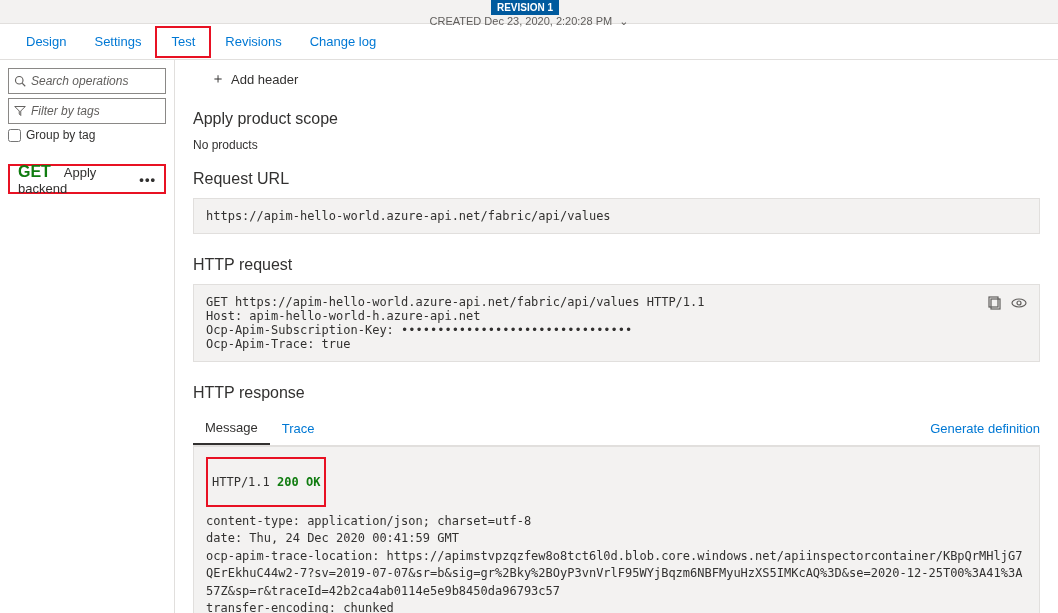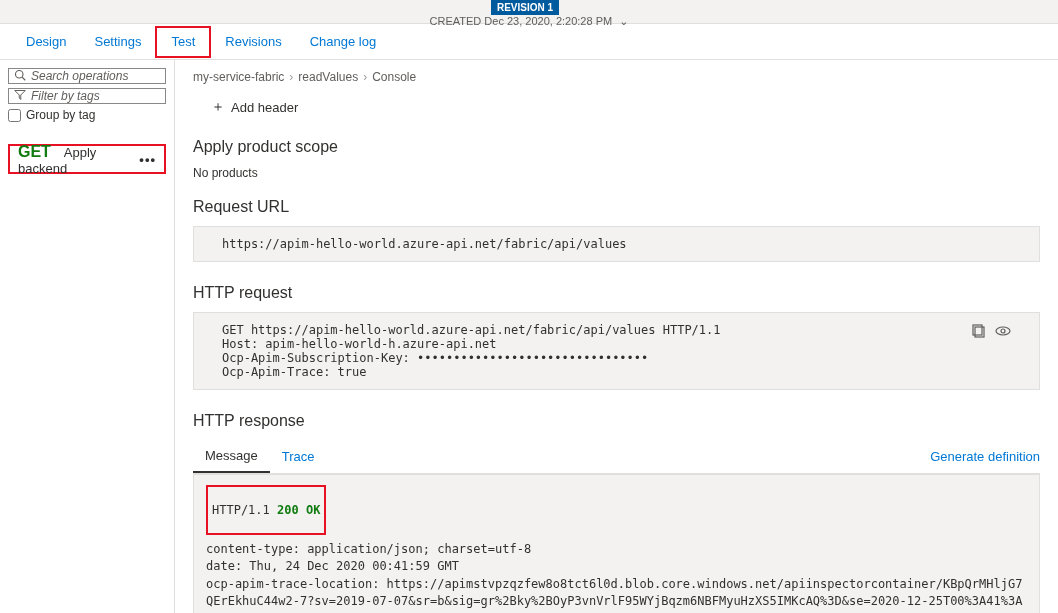--- a/index.html
+++ b/index.html
@@ -6,35 +6,35 @@
 body { font-family: "Segoe UI", Arial, sans-serif; font-size: 13px; color: #323130; background: #fff; width: 1058px; height: 613px; overflow: hidden; }
 .revision-bar { background: #f3f2f1; height: 24px; display: flex; align-items: center; padding: 0 8px; border-bottom: 1px solid #e1dfdd; font-size: 11px; flex-direction: column; }
 .revision-badge { background: #005a9e; color: #fff; padding: 2px 6px; font-weight: 600; font-size: 10px; margin-right: 8px; }
 .revision-created { color: #605e5c; }
 .revision-created .chev { margin-left: 4px; color: #605e5c; }
 .tab-bar { display: flex; border-bottom: 1px solid #e1dfdd; height: 36px; align-items: center; padding-left: 12px; }
 .tab { color: #0078d4; padding: 0 14px; height: 32px; display: flex; align-items: center; font-size: 13px; cursor: pointer; }
 .tab.highlight-red { border: 2px solid #e81123; }
 .content { display: flex; height: calc(613px - 24px - 36px); }
 .sidebar { width: 175px; border-right: 1px solid #e1dfdd; padding: 8px; }
-.search-box, .filter-box { border: 1px solid #8a8886; height: 16px; display: flex; padding: 0 5px; margin-bottom: 4px; font-size: 12px; color: #605e5c; }
+.search-box, .filter-box { border: 1px solid #8a8886; height: 26px; display: flex; align-items: center; padding: 0 5px; margin-bottom: 4px; font-size: 12px; color: #605e5c; }
 .search-box svg, .filter-box svg { margin-right: 5px; flex-shrink: 0; }
 .group-row { display: flex; align-items: center; font-size: 12px; color: #323130; margin-top: 2px; }
 .group-row input { margin-right: 5px; }
 .op-item { border: 2px solid #e81123; height: 30px; display: flex; align-items: center; padding: 0 8px; margin-top: 22px; font-size: 13px; justify-content: space-between; }
 .op-item .method { color: #107c10; font-weight: 600; font-size: 16px; margin-right: 10px; }
 .op-item .dots { color: #323130; font-weight: bold; letter-spacing: 1px; }
 .main { flex: 1; padding: 10px 18px 10px 18px; overflow-y: auto; }
 .breadcrumb { font-size: 12px; color: #605e5c; margin-bottom: 14px; }
 .breadcrumb .sep { margin: 0 5px; color: #a19f9d; }
 .add-header { display: flex; align-items: center; font-size: 13px; margin-left: 18px; margin-bottom: 22px; }
 .add-header .plus { font-size: 14px; margin-right: 6px; }
 .section-title { font-size: 16px; font-weight: 400; margin-bottom: 10px; }
 .no-products { font-size: 12px; color: #323130; margin-bottom: 10px; }
-.code-box { background: #f3f2f1; border: 1px solid #e1dfdd; padding: 10px 28px; font-family: Consolas, monospace; font-size: 12px; color: #323130; margin-bottom: 22px; position: relative; white-space: pre-wrap; word-break: break-all; }
+.code-box { background: #f3f2f1; border: 1px solid #e1dfdd; padding: 10px 12px; font-family: Consolas, monospace; font-size: 12px; color: #323130; margin-bottom: 22px; position: relative; white-space: pre-wrap; word-break: break-all; }
 .http-req-box { display: flex; }
 .http-req-box .code-content { flex: 1; }
 .http-req-box .actions { display: flex; gap: 8px; color: #605e5c; }
 .http-req-box .actions svg { cursor: pointer; }
 .response-tabs { display: flex; border-bottom: 1px solid #e1dfdd; margin-bottom: 0; align-items: center; }
 .response-tab { padding: 8px 12px; font-size: 13px; cursor: pointer; }
 .response-tab.active { border-bottom: 2px solid #323130; font-weight: 400; }
 .response-tab.link { color: #0078d4; }
 .gen-def { margin-left: auto; color: #0078d4; font-size: 13px; padding: 8px 0; cursor: pointer; }
 .response-body { background: #f3f2f1; border: 1px solid #e1dfdd; padding: 10px 12px; font-family: Consolas, monospace; font-size: 12px; margin-bottom: 18px; }
@@ -84,23 +84,20 @@
     <div class="op-item">
       <span>
         <span class="method">GET</span>
         <span>Apply backend</span>
       </span>
       <span class="dots">•••</span>
     </div>
   </div>
 
   <div class="main">
-    <div class="breadcrumb">
-      <span>my-service-fabric</span><span class="sep">›</span><span>readValues</span><span class="sep">›</span><span>Console</span>
-    </div>
 
     <div class="add-header">
       <span class="plus">＋</span>
       <span>Add header</span>
     </div>
 
     <div class="section-block">
       <div class="section-title">Apply product scope</div>
       <div class="no-products">No products</div>
     </div>

